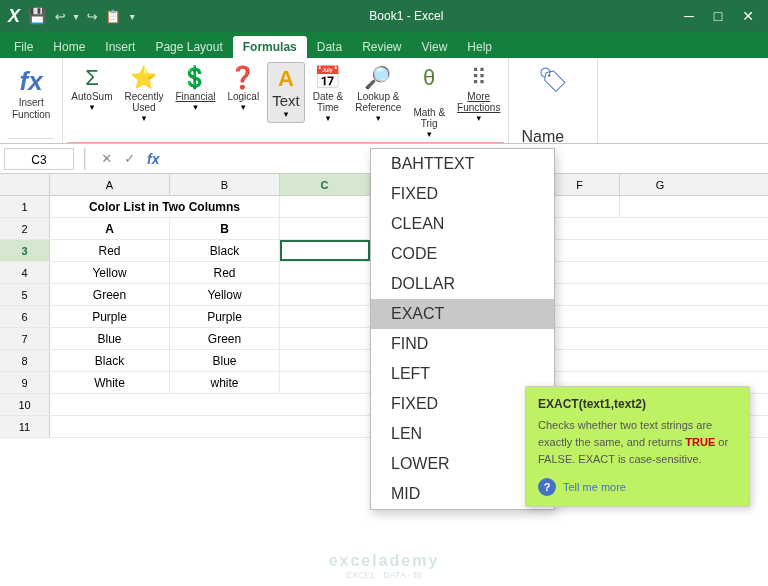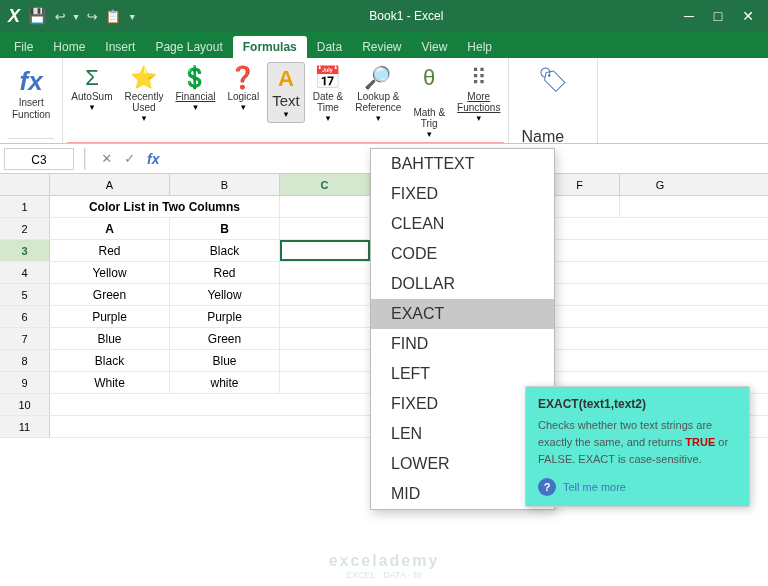--- a/index.html
+++ b/index.html
@@ -231,21 +231,21 @@
       <div class="dropdown-item" style="background:#c8c8c8;">EXACT</div>
       <div class="dropdown-item">FIND</div>
       <div class="dropdown-item">LEFT</div>
       <div class="dropdown-item">FIXED</div>
       <div class="dropdown-item">LEN</div>
       <div class="dropdown-item">LOWER</div>
       <div class="dropdown-item">MID</div>
     </div>
   </div>
 
-  <div style="position:absolute; top:386px; left:525px; z-index:200; background:#5eead4; border:1px solid #ccc; box-shadow:2px 2px 8px rgba(0,0,0,0.2); width:225px; padding:10px 12px; border-radius:2px;">
+  <div style="position:absolute; top:386px; left:525px; z-index:200; background:#bef264; border:1px solid #ccc; box-shadow:2px 2px 8px rgba(0,0,0,0.2); width:225px; padding:10px 12px; border-radius:2px;">
     <div style="font-weight:bold; font-size:12px; color:#333; margin-bottom:6px;">EXACT(text1,text2)</div>
     <div style="font-size:11px; color:#555; line-height:1.55; margin-bottom:10px;">
       <span>Checks whether two text strings are exactly the same, and returns </span><span style="color:#c00; font-weight:bold;">TRUE</span><span> or FALSE. EXACT is case-sensitive.</span>
     </div>
     <div style="display:flex; align-items:center; gap:7px;">
       <div style="width:18px; height:18px; background:#4472c4; border-radius:50%; color:#fff; display:flex; align-items:center; justify-content:center; font-size:11px; font-weight:bold; flex-shrink:0;">?</div>
       <span style="color:#4472c4; font-size:11px; cursor:pointer;">Tell me more</span>
     </div>
   </div>
 

